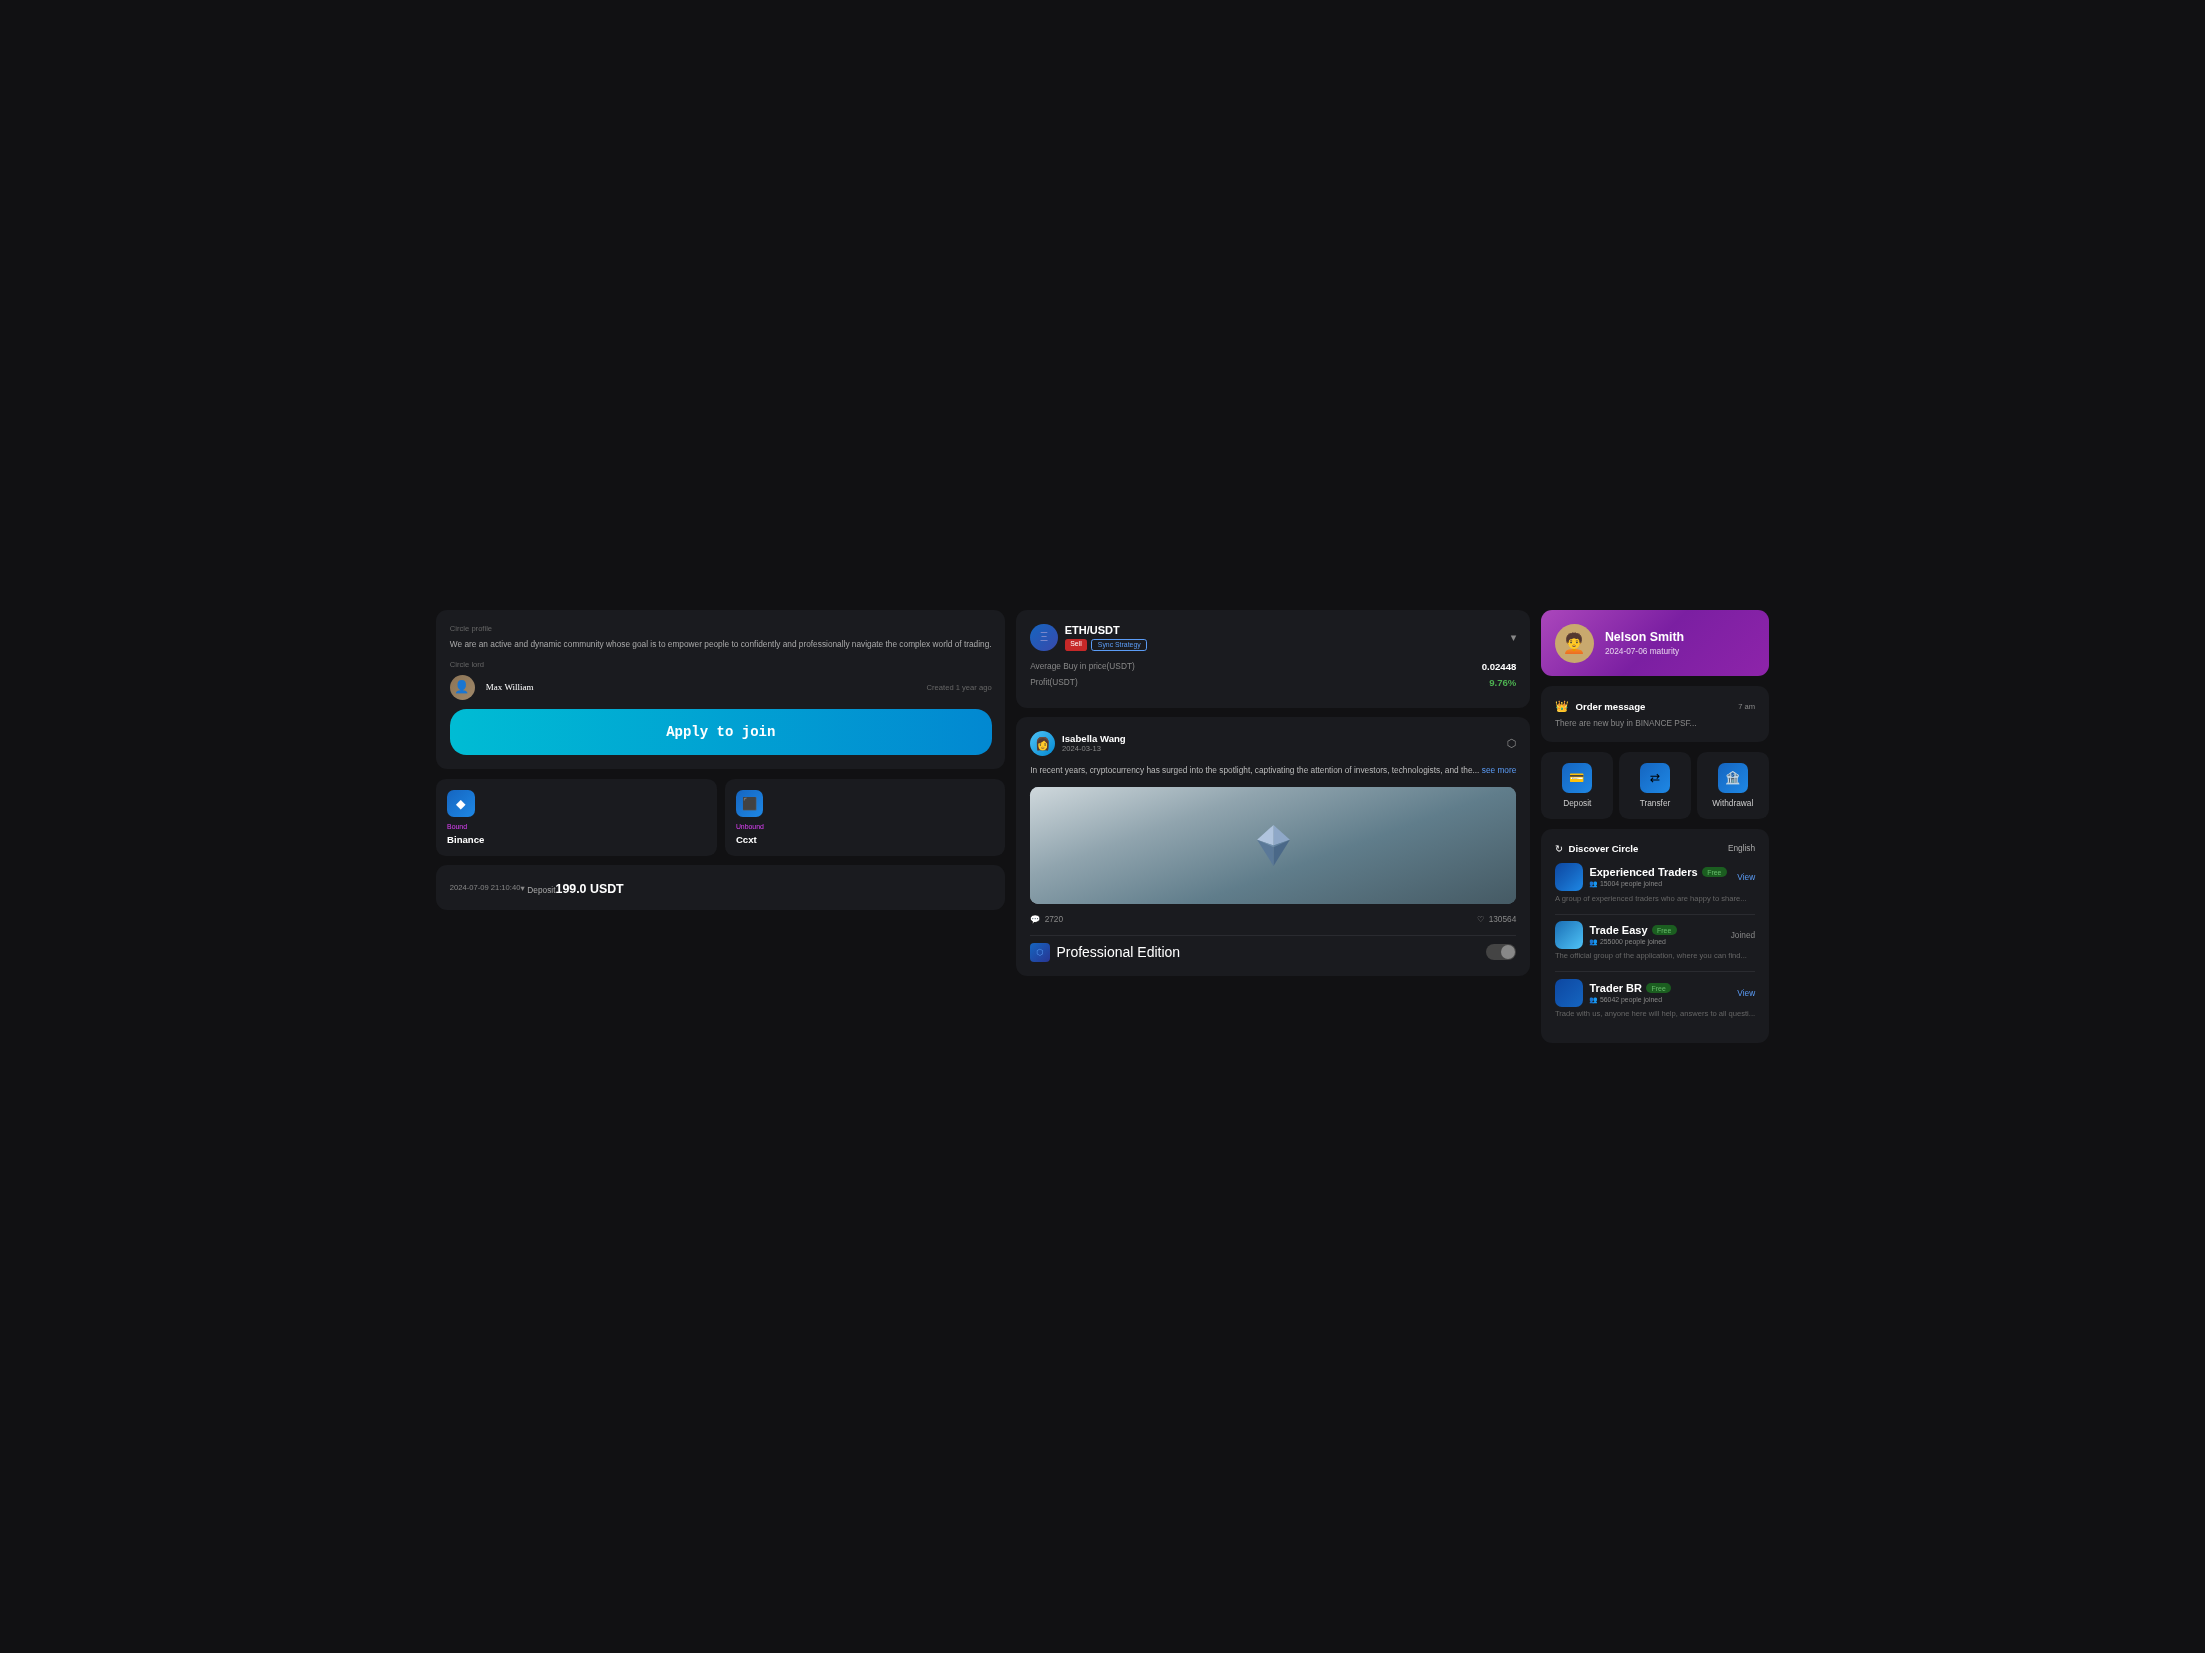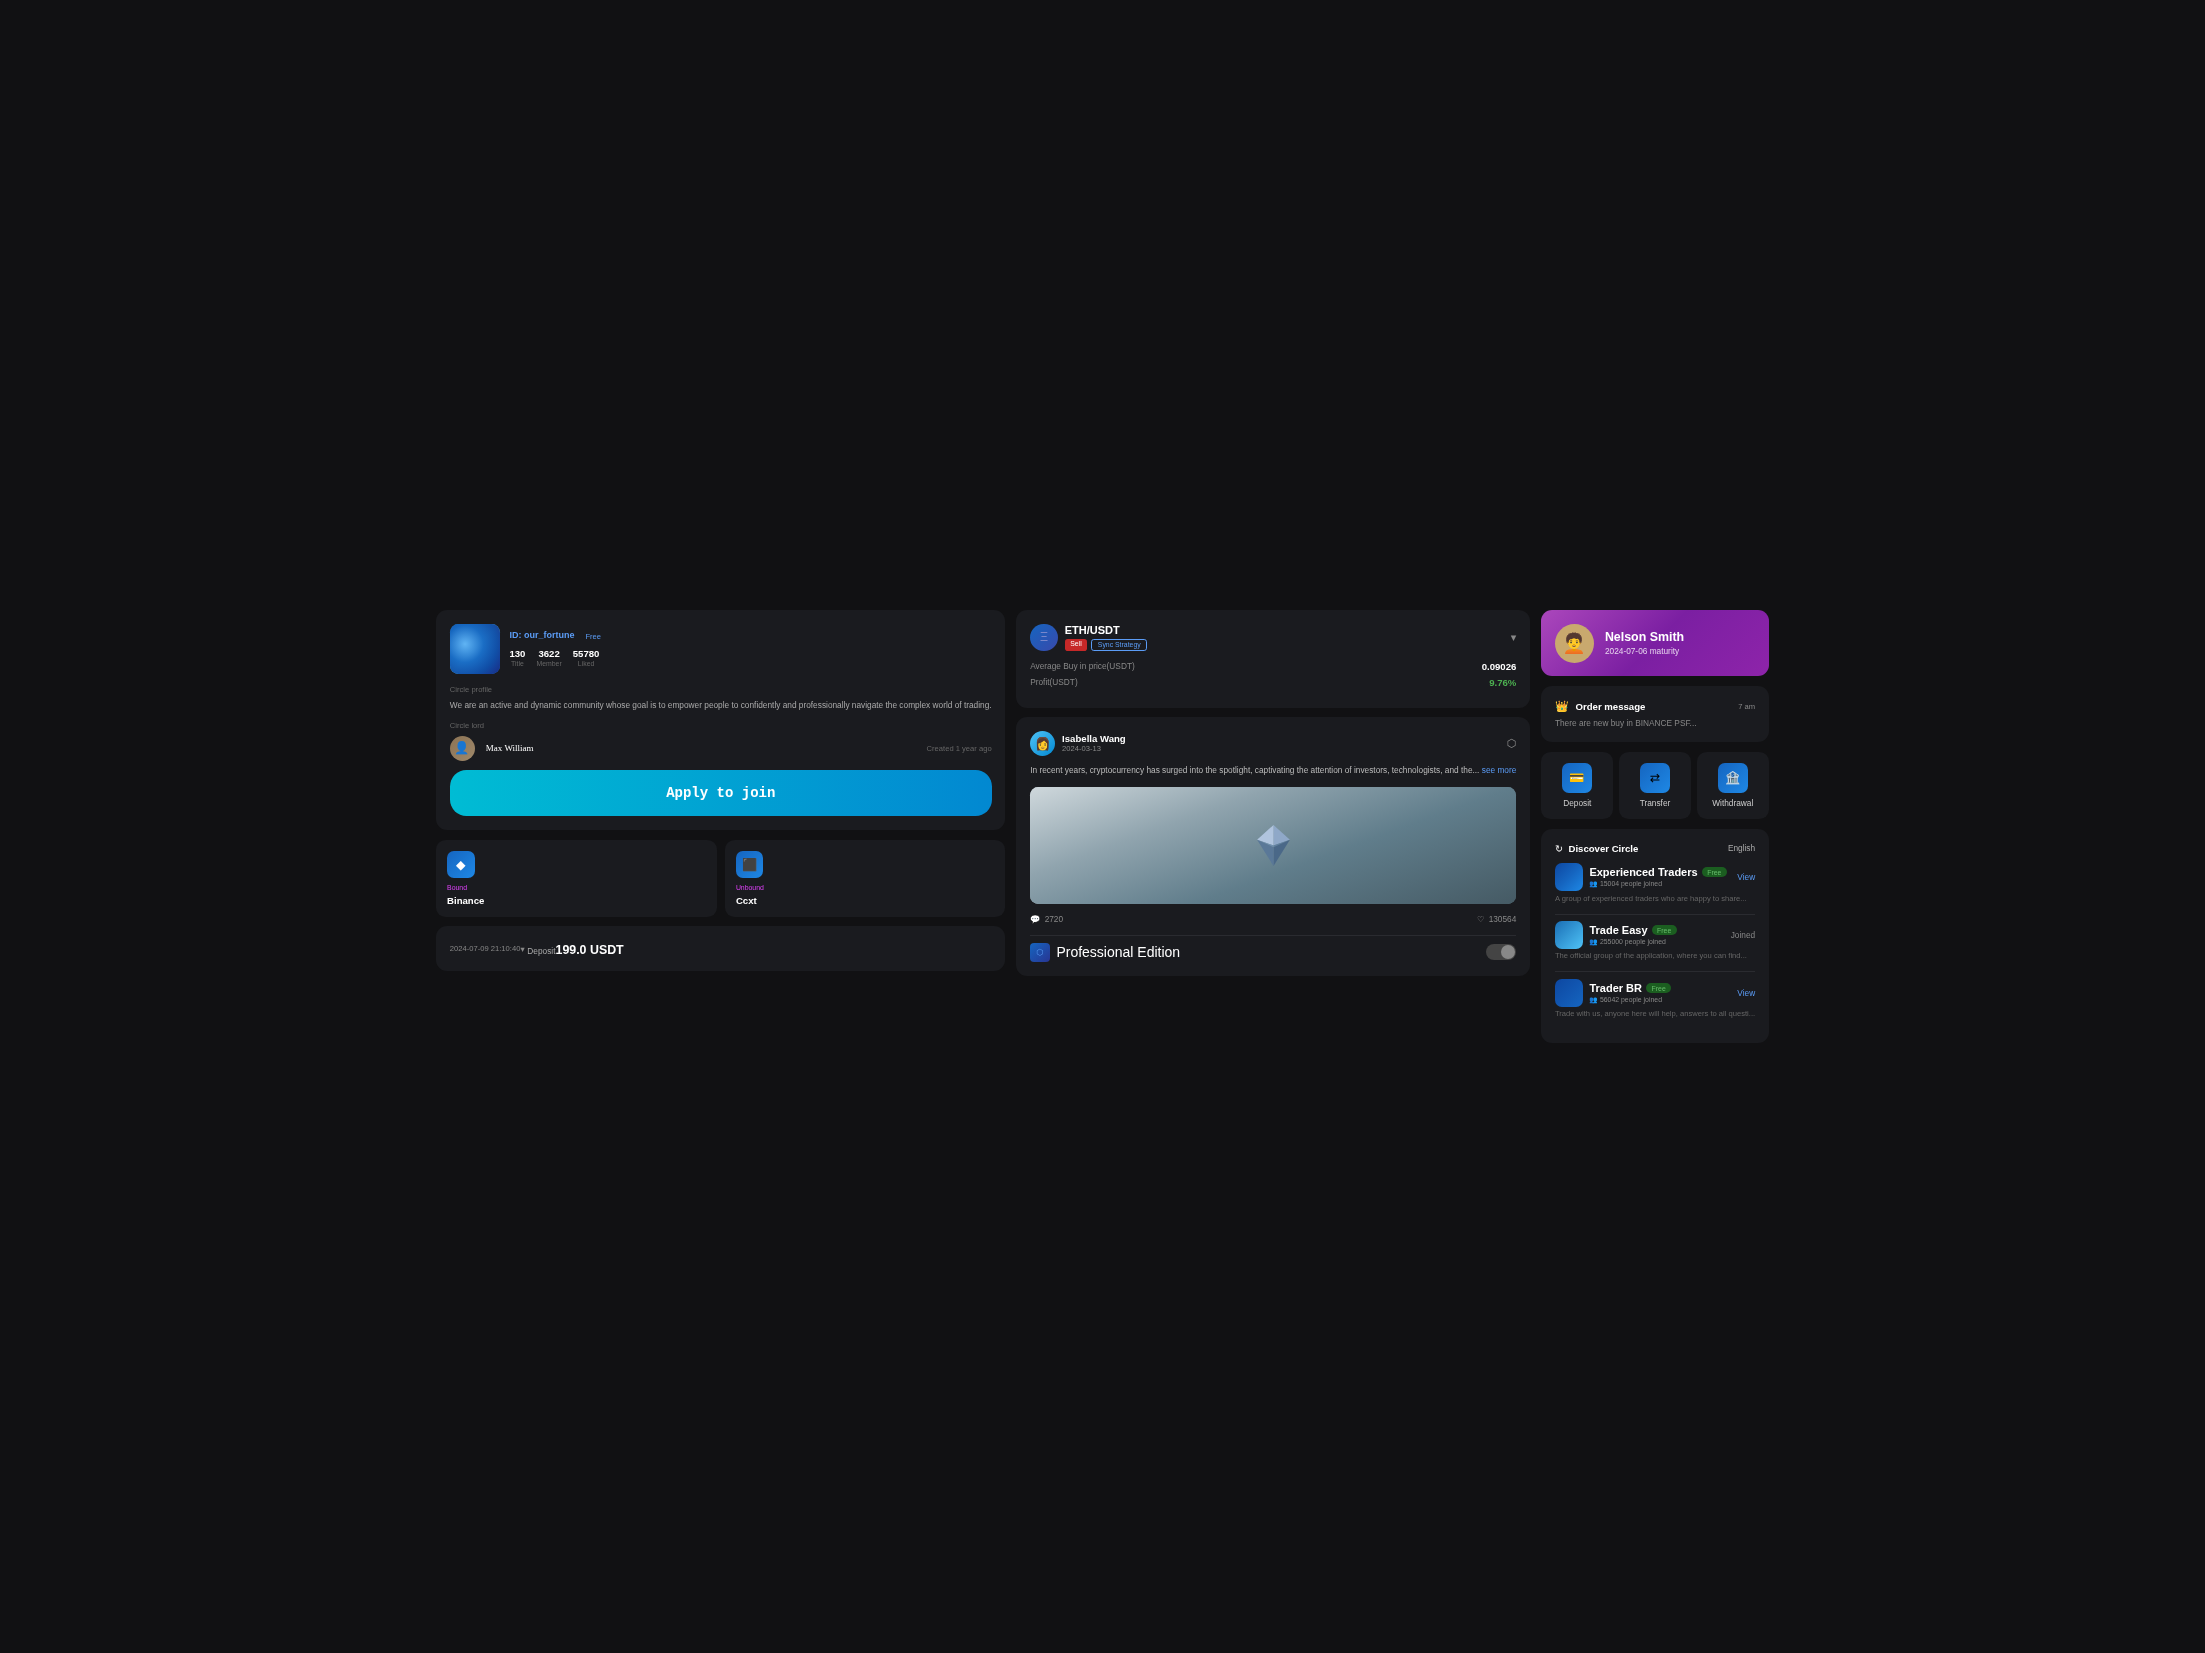--- a/index.html
+++ b/index.html
@@ -477,43 +477,20 @@
     }
   </style>
 </head>
 <body>
 
 <div class="top-layout">
 
   <div class="left-col">
 
     <div class="card profile-card">
-      <div class="profile-header">
-        <div class="profile-avatar"></div>
-        <div class="profile-info">
-          <div style="display:flex;align-items:center;gap:5.5px;">
-            <span class="profile-id">ID: our_fortune</span>
-            <span class="free-badge">Free</span>
-          </div>
-          <div class="profile-stats">
-            <div class="stat-item">
-              <div class="stat-value">130</div>
-              <div class="stat-label">Title</div>
-            </div>
-            <div class="stat-item">
-              <div class="stat-value">3622</div>
-              <div class="stat-label">Member</div>
-            </div>
-            <div class="stat-item">
-              <div class="stat-value">55780</div>
-              <div class="stat-label">Liked</div>
-            </div>
-          </div>
-        </div>
-      </div>
       <div class="circle-profile-label">Circle profile</div>
       <div class="circle-desc">We are an active and dynamic community whose goal is to empower people to confidently and professionally navigate the complex world of trading.</div>
       <div class="circle-lord-label">Circle lord</div>
       <div class="circle-lord-row">
         <div class="lord-info">
           <div class="lord-avatar"></div>
           <span class="lord-name">Max William</span>
         </div>
         <span class="created-text">Created 1 year ago</span>
       </div>
@@ -556,21 +533,21 @@
             <div class="trade-badges">
               <span class="sell-badge">Sell</span>
               <span class="sync-badge">Sync Strategy</span>
             </div>
           </div>
         </div>
         <span class="trade-chevron">▾</span>
       </div>
       <div class="trade-row">
         <span class="trade-row-label">Average Buy in price(USDT)</span>
-        <span class="trade-row-value">0.09026</span>
+        <span class="trade-row-value">0.02448</span>
       </div>
       <div class="trade-row">
         <span class="trade-row-label">Profit(USDT)</span>
         <span class="trade-row-value profit-value">9.76%</span>
       </div>
     </div>
 
     <div class="card post-card">
       <div class="post-header">
         <div class="post-author">

